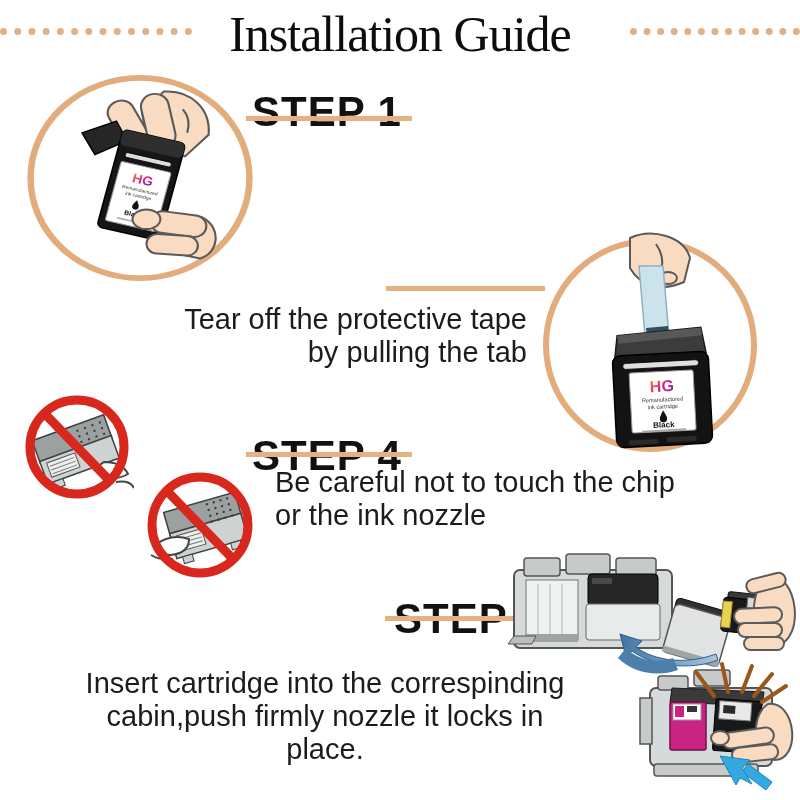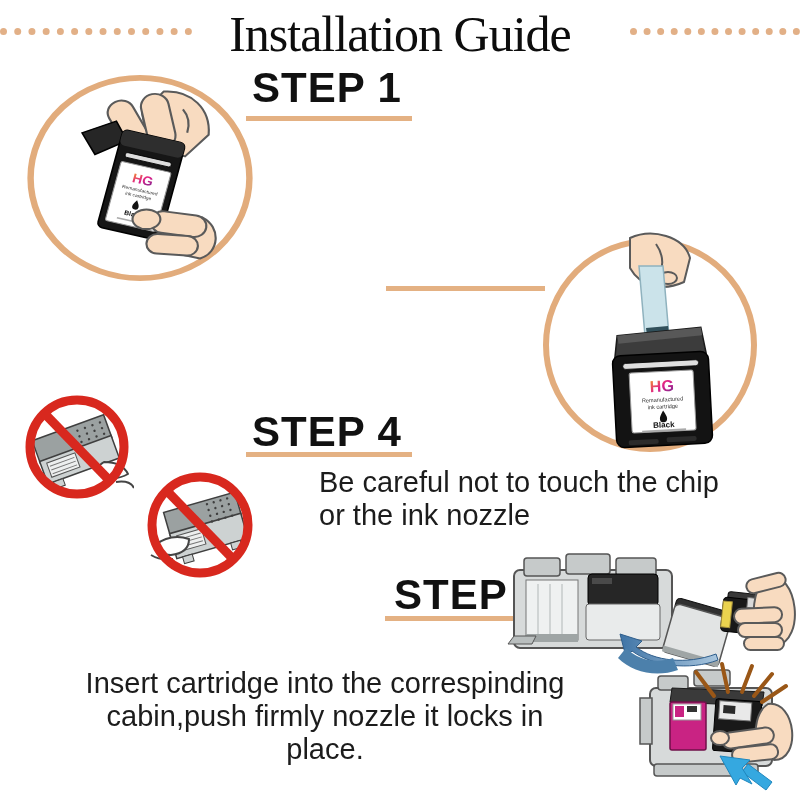--- a/index.html
+++ b/index.html
@@ -9,38 +9,38 @@
   
   .title { position:absolute; top:5px; left:0; width:800px; text-align:center;
            font-family:"Liberation Serif", serif; font-weight:normal; font-size:50px;
            letter-spacing:-1px; color:#0d0d0d; }
   .dots  { position:absolute; top:28px; height:0; border-top:7px dotted #E2B087; }
   .dots.left  { left:0;  width:192px; }
   .dots.right { left:630px; width:170px; }
 
   
   .step-h { position:absolute; font-size:42px; letter-spacing:1px; color:#111;
-            line-height:1; white-space:nowrap; }
+            line-height:1; white-space:nowrap;margin-top:24px; }
   .h1 { left:252px; top:67px; }
   .h2 { right:256px; top:244px; }
   .h3 { left:252px; top:411px; }
   .h4 { left:394px; top:574px; }
 
   .underline { position:absolute; height:5px; background:#E4B183; }
   .u1 { left:246px; top:116px; width:166px; }
   .u2 { left:386px; top:286px; width:159px; }
   .u3 { left:246px; top:452px; width:166px; }
   .u4 { left:385px; top:616px; width:163px; }
 
   
   .step-p { position:absolute; font-size:29px; line-height:33px; color:#1c1c1c;
             white-space:pre-line; }
   .p1 { left:277px; top:124px; }
   .p2 { right:273px; top:303px; text-align:right; }
-  .p3 { left:275px; top:466px;margin-left:44px; }
+  .p3 { left:275px; top:466px; }
   .p4 { left:85px;  top:667px; width:480px; text-align:center; }
 
   
   .fig { position:absolute; }
   .fig1 { left:22px;  top:70px;  width:236px; height:216px; }
   .fig2 { left:538px; top:230px; width:224px; height:230px; }
   .sign1 { left:20px;  top:390px; width:114px; height:114px; }
   .sign2 { left:141px; top:467px; width:118px; height:117px; }
   .fig4 { left:500px; top:550px; width:300px; height:120px; }
   .fig5 { left:616px; top:638px; width:184px; height:162px; }
@@ -90,20 +90,22 @@
       <g fill="#F8DBC0" stroke="#5a5a5a" stroke-width="2" stroke-linejoin="round">
         <path d="M168,150 C186,160 184,186 166,192 L140,186 L152,152 Z"></path>
         <rect x="120" y="146" width="52" height="22" rx="11" transform="rotate(8 146 157)"></rect>
         <rect x="116" y="168" width="48" height="20" rx="10" transform="rotate(4 140 178)"></rect>
         <ellipse cx="116" cy="152" rx="13" ry="10"></ellipse>
       </g>
     </svg>
   </div>
 
   <div class="underline u2"></div>
+  <p class="step-p p2">Tear off the protective tape
+by pulling the tab</p>
 
   <div class="fig fig2">
     <svg viewBox="0 0 224 230" preserveAspectRatio="none">
       <defs>
         <linearGradient id="hg2" x1="0" y1="0" x2="1" y2="1">
           <stop offset="0" stop-color="#F5A11C"></stop>
             <stop offset="0.5" stop-color="#E0218A"></stop>
             <stop offset="1" stop-color="#6A2C91"></stop>
         </linearGradient>
       </defs>

